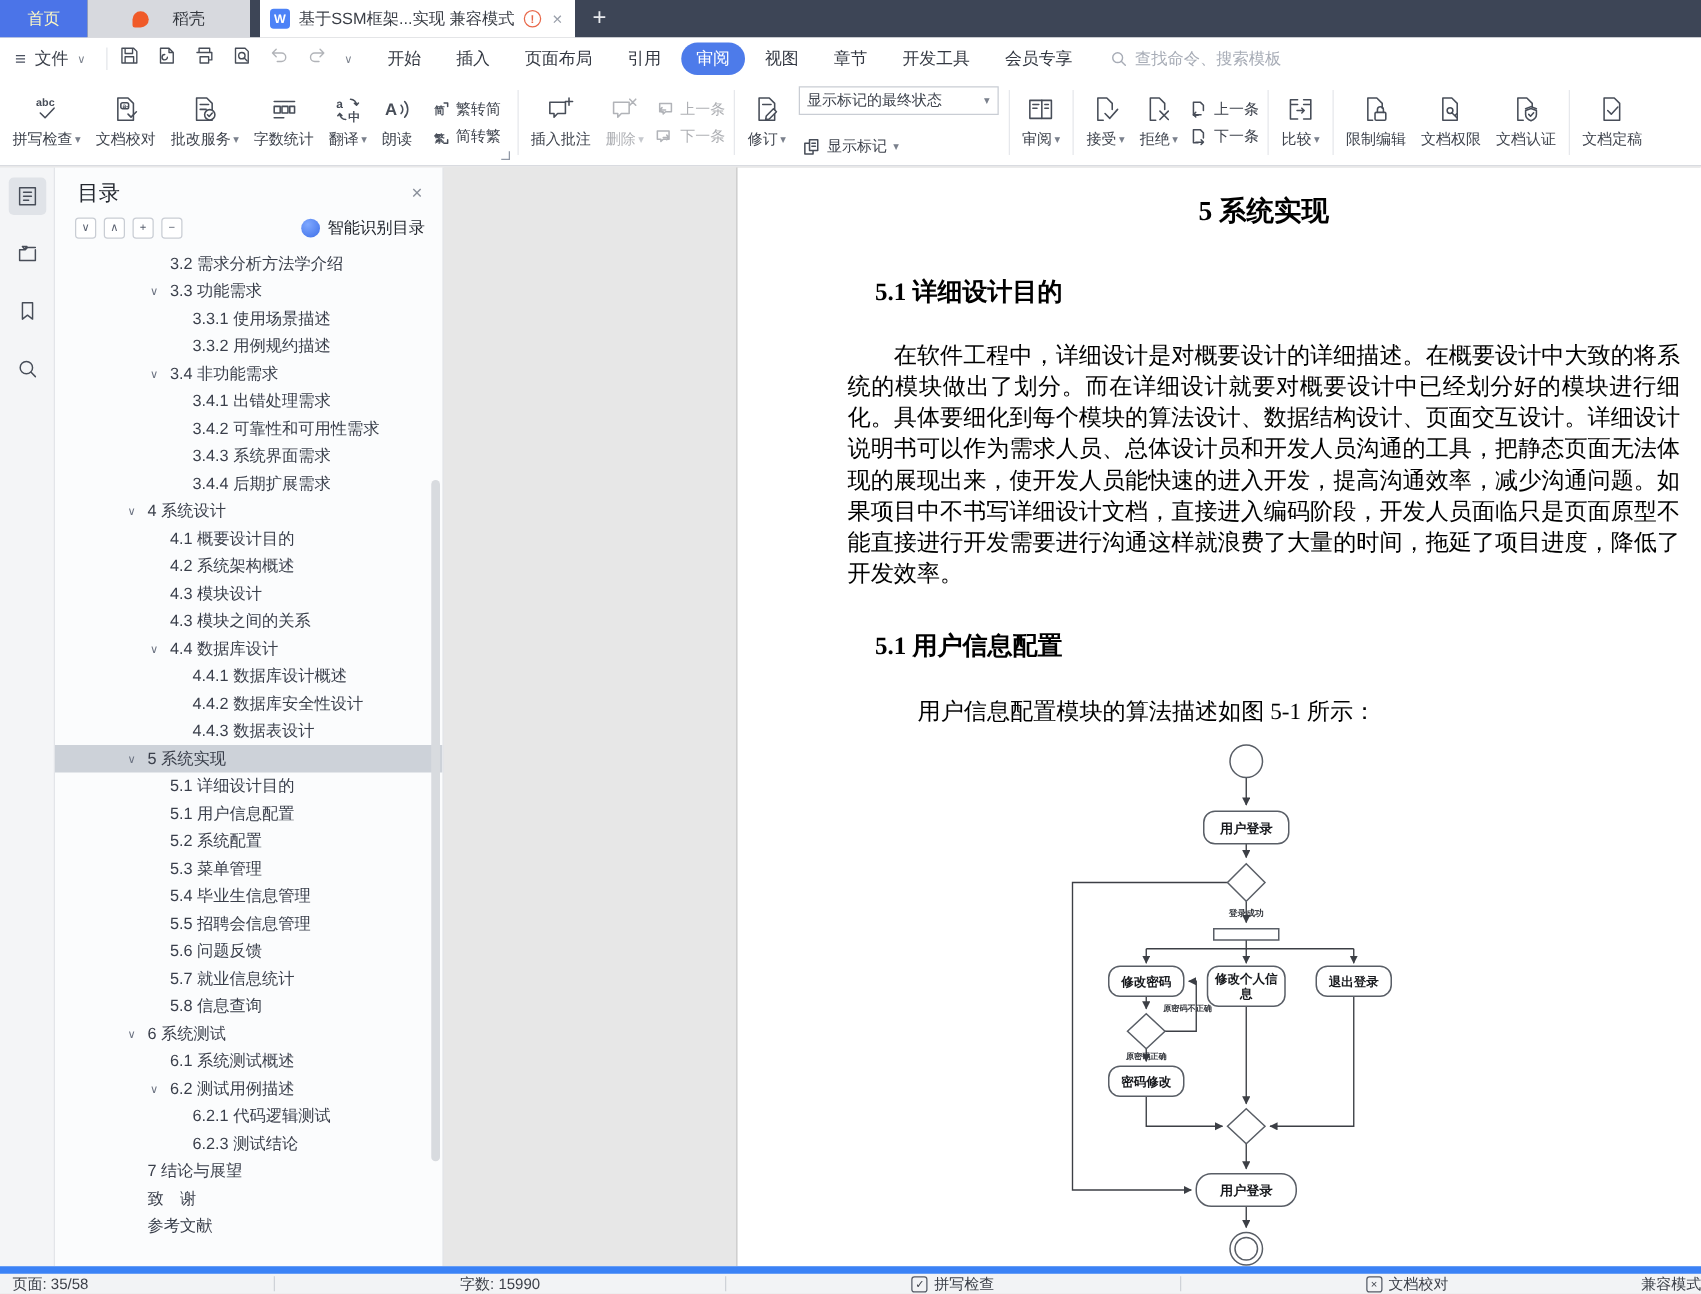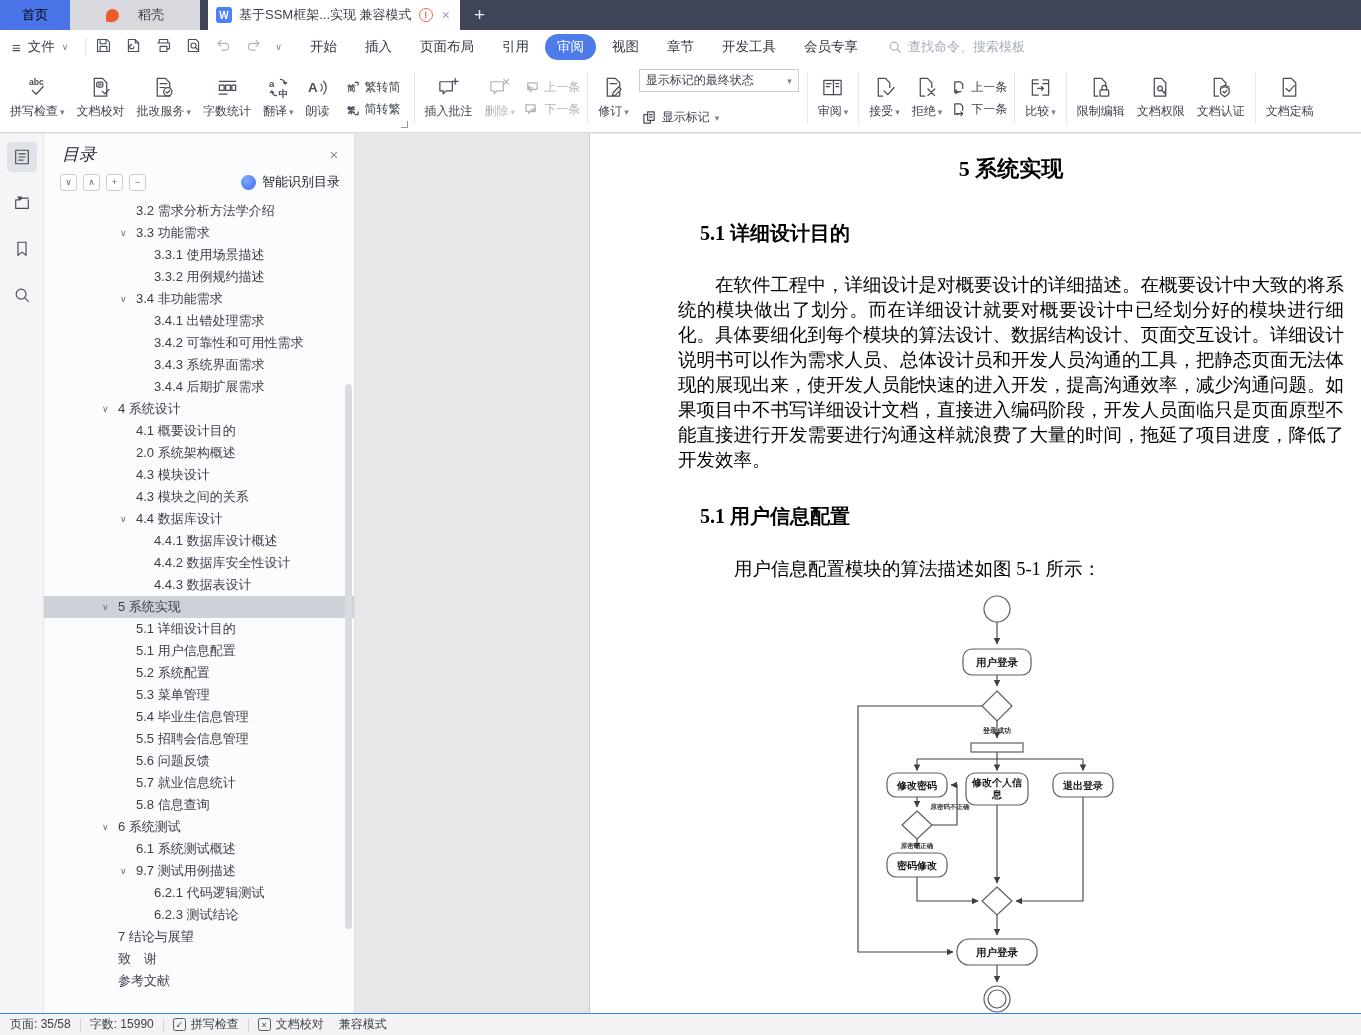--- a/index.html
+++ b/index.html
@@ -1,21 +1,21 @@
 <!DOCTYPE html>
 <html><head>
 <meta charset="utf-8">
 <style>
   * { box-sizing:border-box; margin:0; padding:0; }
   html,body { width:1361px; height:1035px; overflow:hidden; }
   body { font-family:"Liberation Sans","DejaVu Sans",sans-serif; background:#E7E7E7; position:relative; color:#3C414B; }
 
   
   .titlebar { position:absolute; top:0; left:0; right:0; height:30px; background:#3D4556; display:flex; align-items:stretch; }
-  .tab-home { width:70px; background:#4B74E8; color:#000000; font-size:13px; display:flex; align-items:center; justify-content:center; }
+  .tab-home { width:70px; background:#4B74E8; color:#fef9c3; font-size:13px; display:flex; align-items:center; justify-content:center; }
   .tab-docer { width:130px; background:#D7D9DE; color:#34383F; font-size:13px; display:flex; align-items:center; justify-content:center; gap:19px; }
   .docer-icon { width:13px; height:13px; background:#F05A28; border-radius:50% 50% 50% 2px; display:inline-block; }
   .tab-doc { margin-left:8px; width:252px; background:#fff; display:flex; align-items:center; gap:7px; padding:0 8px; font-size:13px; color:#3A3E46; }
   .wps-w { width:16px; height:16px; background:#4C82F7; color:#fff; border-radius:3px; font-size:10px; font-weight:bold; display:flex; align-items:center; justify-content:center; flex:none; }
   .doc-title { white-space:nowrap; overflow:hidden; flex:1; }
   .warn-ic { width:14px; height:14px; border:1.4px solid #E8684A; color:#E8684A; border-radius:50%; font-size:9px; font-weight:bold; display:flex; align-items:center; justify-content:center; flex:none; }
   .tab-x { color:#9AA0AB; font-size:14px; padding:0 2px; }
   .tab-plus { color:#E8EAEE; font-size:19px; display:flex; align-items:center; margin-left:14px; }
 
   
@@ -49,21 +49,21 @@
   svg.ic text { fill:#474D58; stroke:none; font-weight:600; font-family:"Liberation Sans","DejaVu Sans",sans-serif; }
 
   
   .content { position:absolute; top:134px; bottom:22px; left:0; right:0; display:flex; }
   .iconstrip { width:44px; background:#F4F5F7; border-right:1px solid #E3E5E9; display:flex; flex-direction:column; align-items:center; padding-top:8px; gap:16px; flex:none; }
   .strip-btn { width:30px; height:30px; border-radius:4px; display:flex; align-items:center; justify-content:center; }
   .strip-btn.active { background:#E0E3E8; }
   .strip-btn svg { width:18px; height:18px; }
 
   .toc-panel { width:311px; background:#FBFCFD; border-right:1px solid #DDDFE4; display:flex; flex-direction:column; position:relative; flex:none; }
-  .toc-header { display:flex; align-items:center; justify-content:space-between; padding:9px 16px 2px 18px;font-style:italic; }
+  .toc-header { display:flex; align-items:center; justify-content:space-between; padding:9px 16px 2px 18px; }
   .toc-title { font-size:17px; color:#23272F; }
   .toc-close { color:#8A909B; font-size:15px; }
   .toc-toolbar { display:flex; align-items:center; gap:6px; padding:5px 14px 7px 16px; }
   .tbtn { width:17px; height:17px; border:1px solid #C9CDD4; border-radius:3px; background:#fff; color:#5A6170; font-size:9px; display:flex; align-items:center; justify-content:center; }
   .smart { margin-left:auto; display:flex; align-items:center; gap:6px; font-size:13px; color:#23272F; }
   .smart-icon { width:15px; height:15px; border-radius:50%; background:radial-gradient(circle at 35% 30%, #7FA8FF, #3D6FE8); }
   .toc-list { flex:1; overflow:hidden; font-size:13px; color:#3A3F4B; padding-top:2px; position:relative; }
   .toc-row { height:22px; display:flex; align-items:center; }
   .toc-row.lv1 { padding-left:58px; }
   .toc-row.lv2 { padding-left:76px; }
@@ -79,21 +79,21 @@
   .doc-h1 { font-size:22px; font-weight:700; text-align:center; margin-top:20px; }
   .doc-h2 { font-size:20px; font-weight:700; margin:36px 0 0 22px; }
   .doc-h2.second { margin-top:30px; }
   .doc-para { font-size:18.5px; line-height:25px; text-align:justify; text-indent:2em; margin-top:26px; }
   .doc-caption { font-size:18.5px; margin:26px 0 0 56px; }
   .flow-svg { position:absolute; left:260px; top:457px; }
   .flow-svg text { font-family:"Liberation Sans","DejaVu Sans",sans-serif; fill:#16181C; stroke:none; font-weight:600; }
   .flow-svg .edge-lb { font-weight:600; fill:#33363C; }
 
   
-  .statusbar { position:absolute; bottom:0; left:0; right:0; height:22px; background:#F2F3F5; border-top:1px solid #3b82f6; display:flex; align-items:center; padding-left:10px; gap:9px; font-size:12px; color:#3C4049; }
+  .statusbar { position:absolute; bottom:0; left:0; right:0; height:22px; background:#F2F3F5; border-top:6px solid #3b82f6; display:flex; align-items:center; padding-left:10px; gap:9px; font-size:12px; color:#3C4049;justify-content:space-between; }
   .ssep { width:1px; height:12px; background:#CFD2D8; }
   .sitem { display:flex; align-items:center; gap:5px; white-space:nowrap; }
   .sbox { width:13px; height:13px; border:1px solid #555B66; border-radius:2.5px; font-size:9px; display:flex; align-items:center; justify-content:center; color:#3C4049; }
 </style>
 </head>
 <body>
 
 <div class="titlebar">
   <div class="tab-home">首页</div>
   <div class="tab-docer">
@@ -536,21 +536,21 @@
           <span class="toc-text">4  系统设计</span>
         </div>
 
         <div class="toc-row lv2">
           <span class="toc-chevron" style="visibility: hidden;">∨</span>
           <span class="toc-text">4.1  概要设计目的</span>
         </div>
 
         <div class="toc-row lv2">
           <span class="toc-chevron" style="visibility: hidden;">∨</span>
-          <span class="toc-text">2.0  系统架构概述</span>
+          <span class="toc-text">4.2  系统架构概述</span>
         </div>
 
         <div class="toc-row lv2">
           <span class="toc-chevron" style="visibility: hidden;">∨</span>
           <span class="toc-text">4.3  模块设计</span>
         </div>
 
         <div class="toc-row lv2">
           <span class="toc-chevron" style="visibility: hidden;">∨</span>
           <span class="toc-text">4.3  模块之间的关系</span>
@@ -631,21 +631,21 @@
           <span class="toc-text">6  系统测试</span>
         </div>
 
         <div class="toc-row lv2">
           <span class="toc-chevron" style="visibility: hidden;">∨</span>
           <span class="toc-text">6.1  系统测试概述</span>
         </div>
 
         <div class="toc-row lv2">
           <span class="toc-chevron">∨</span>
-          <span class="toc-text">9.7  测试用例描述</span>
+          <span class="toc-text">6.2  测试用例描述</span>
         </div>
 
         <div class="toc-row lv3">
           <span class="toc-chevron" style="visibility: hidden;">∨</span>
           <span class="toc-text">6.2.1  代码逻辑测试</span>
         </div>
 
 
         <div class="toc-row lv3">
           <span class="toc-chevron" style="visibility: hidden;">∨</span>

